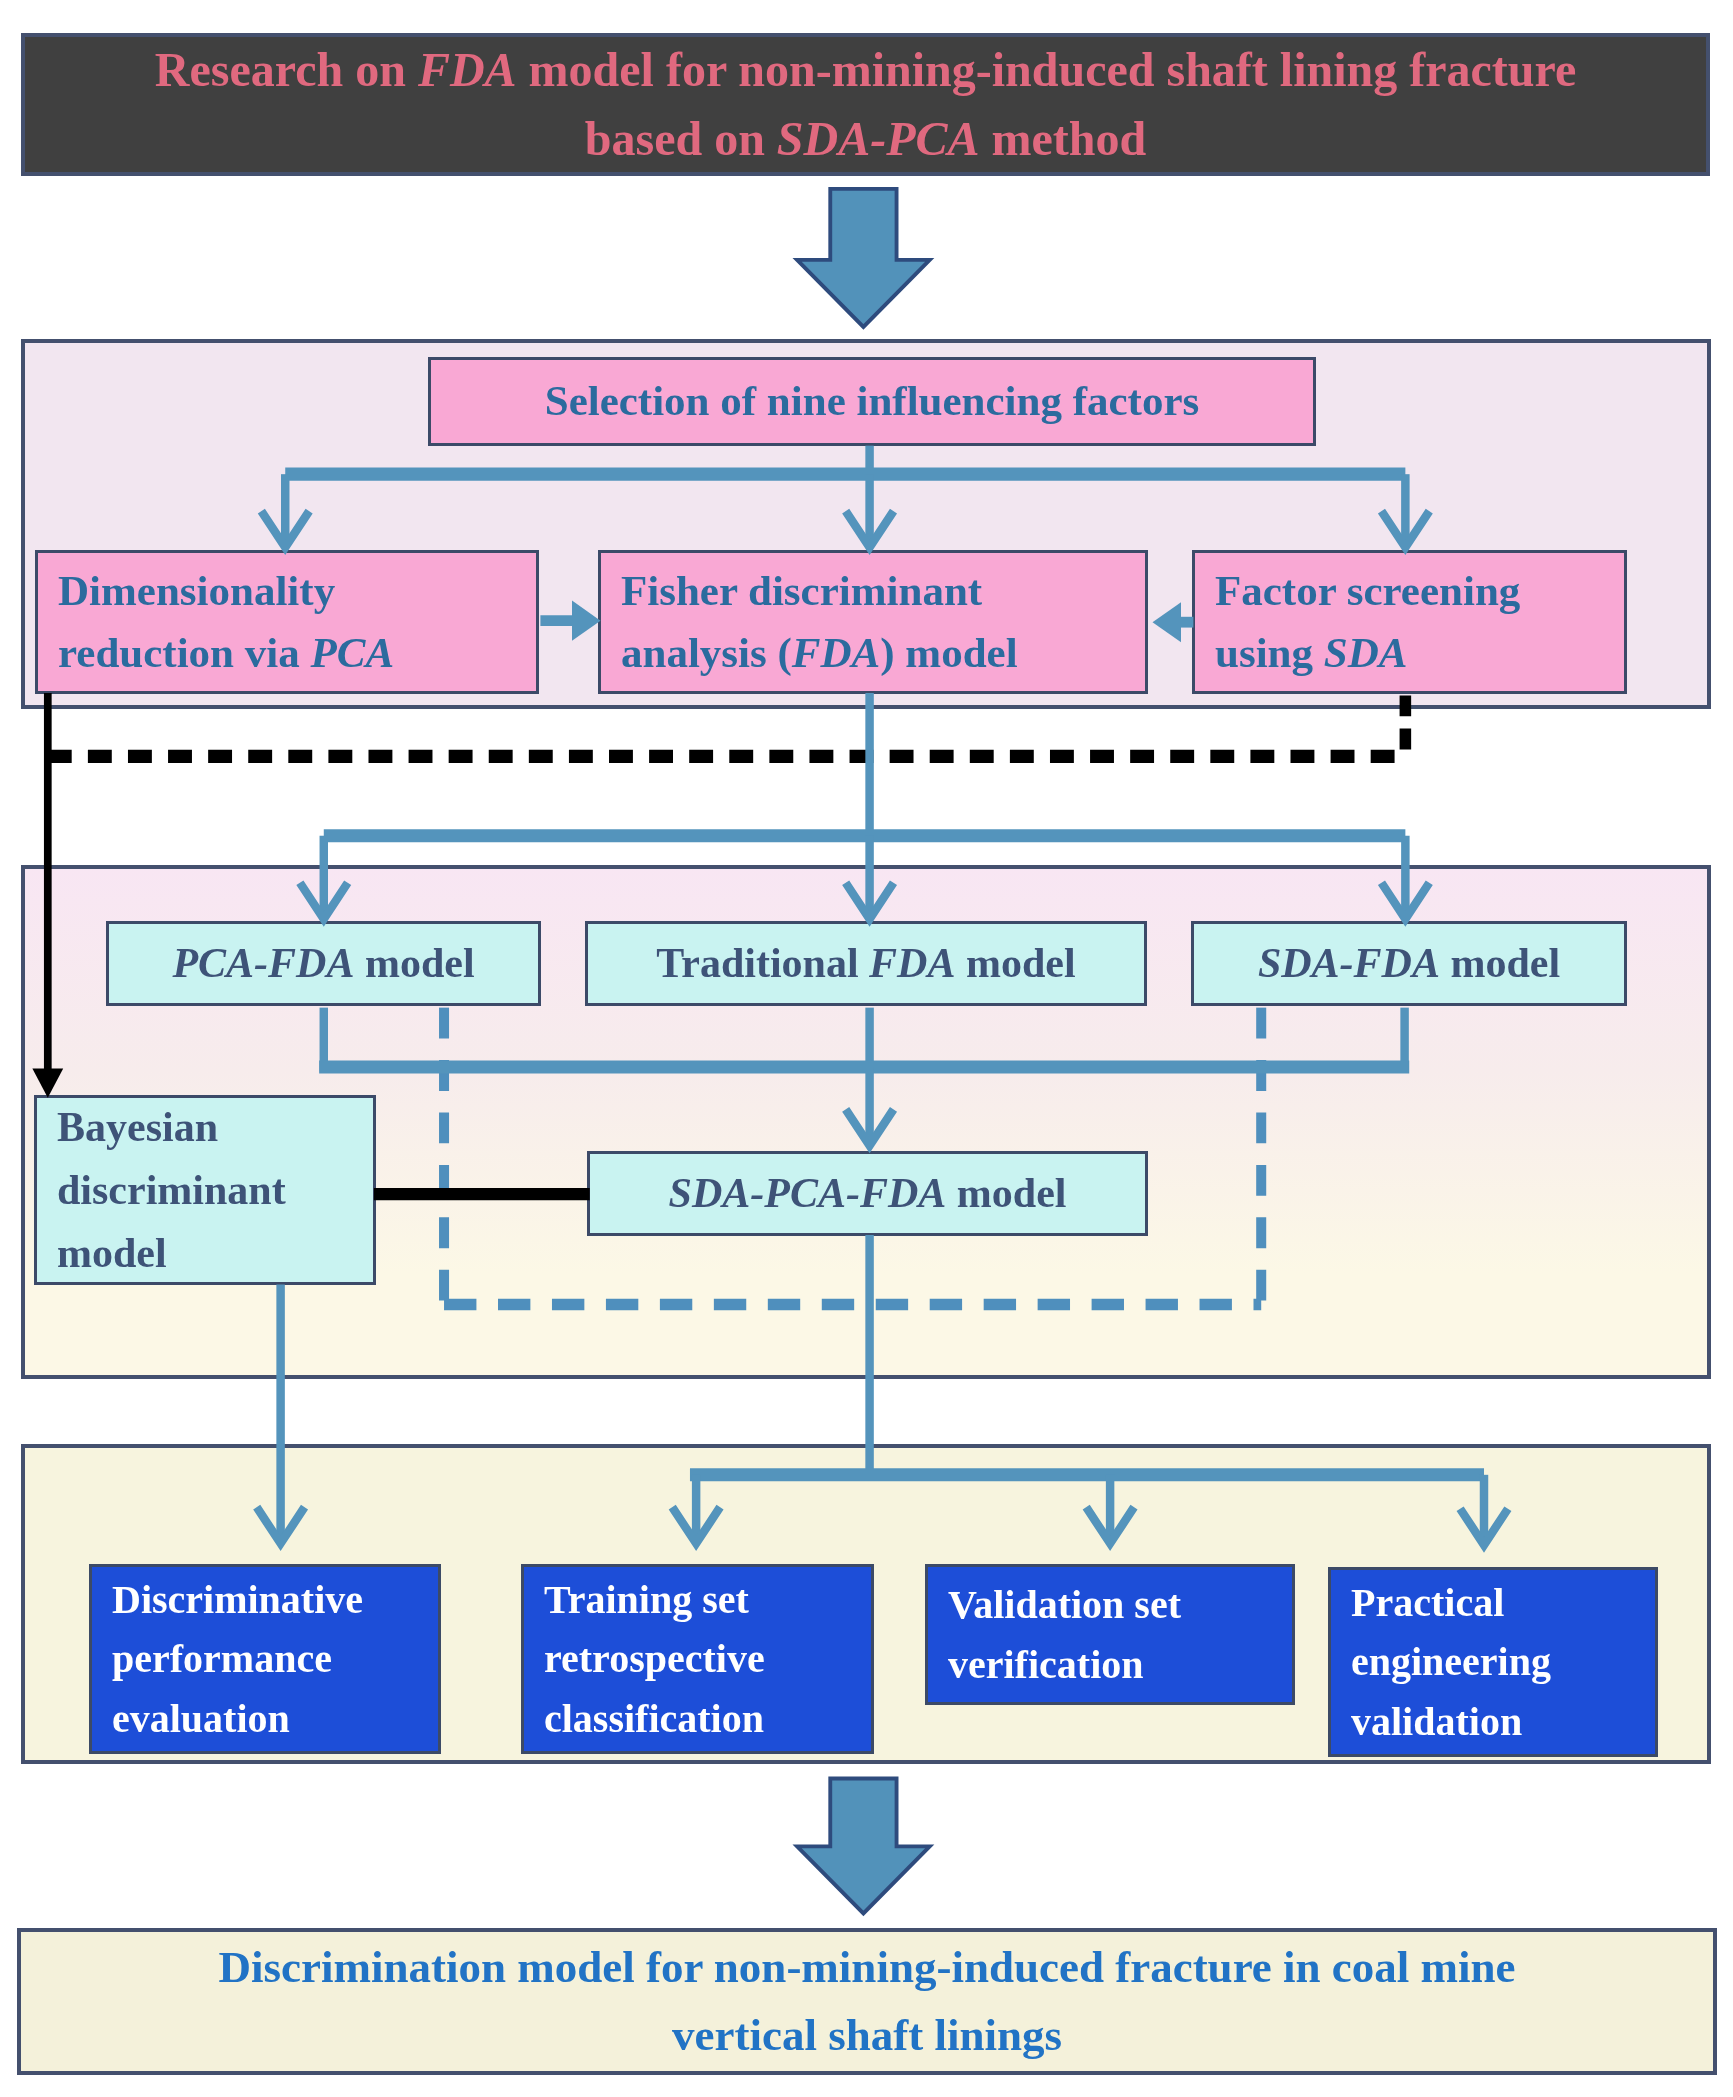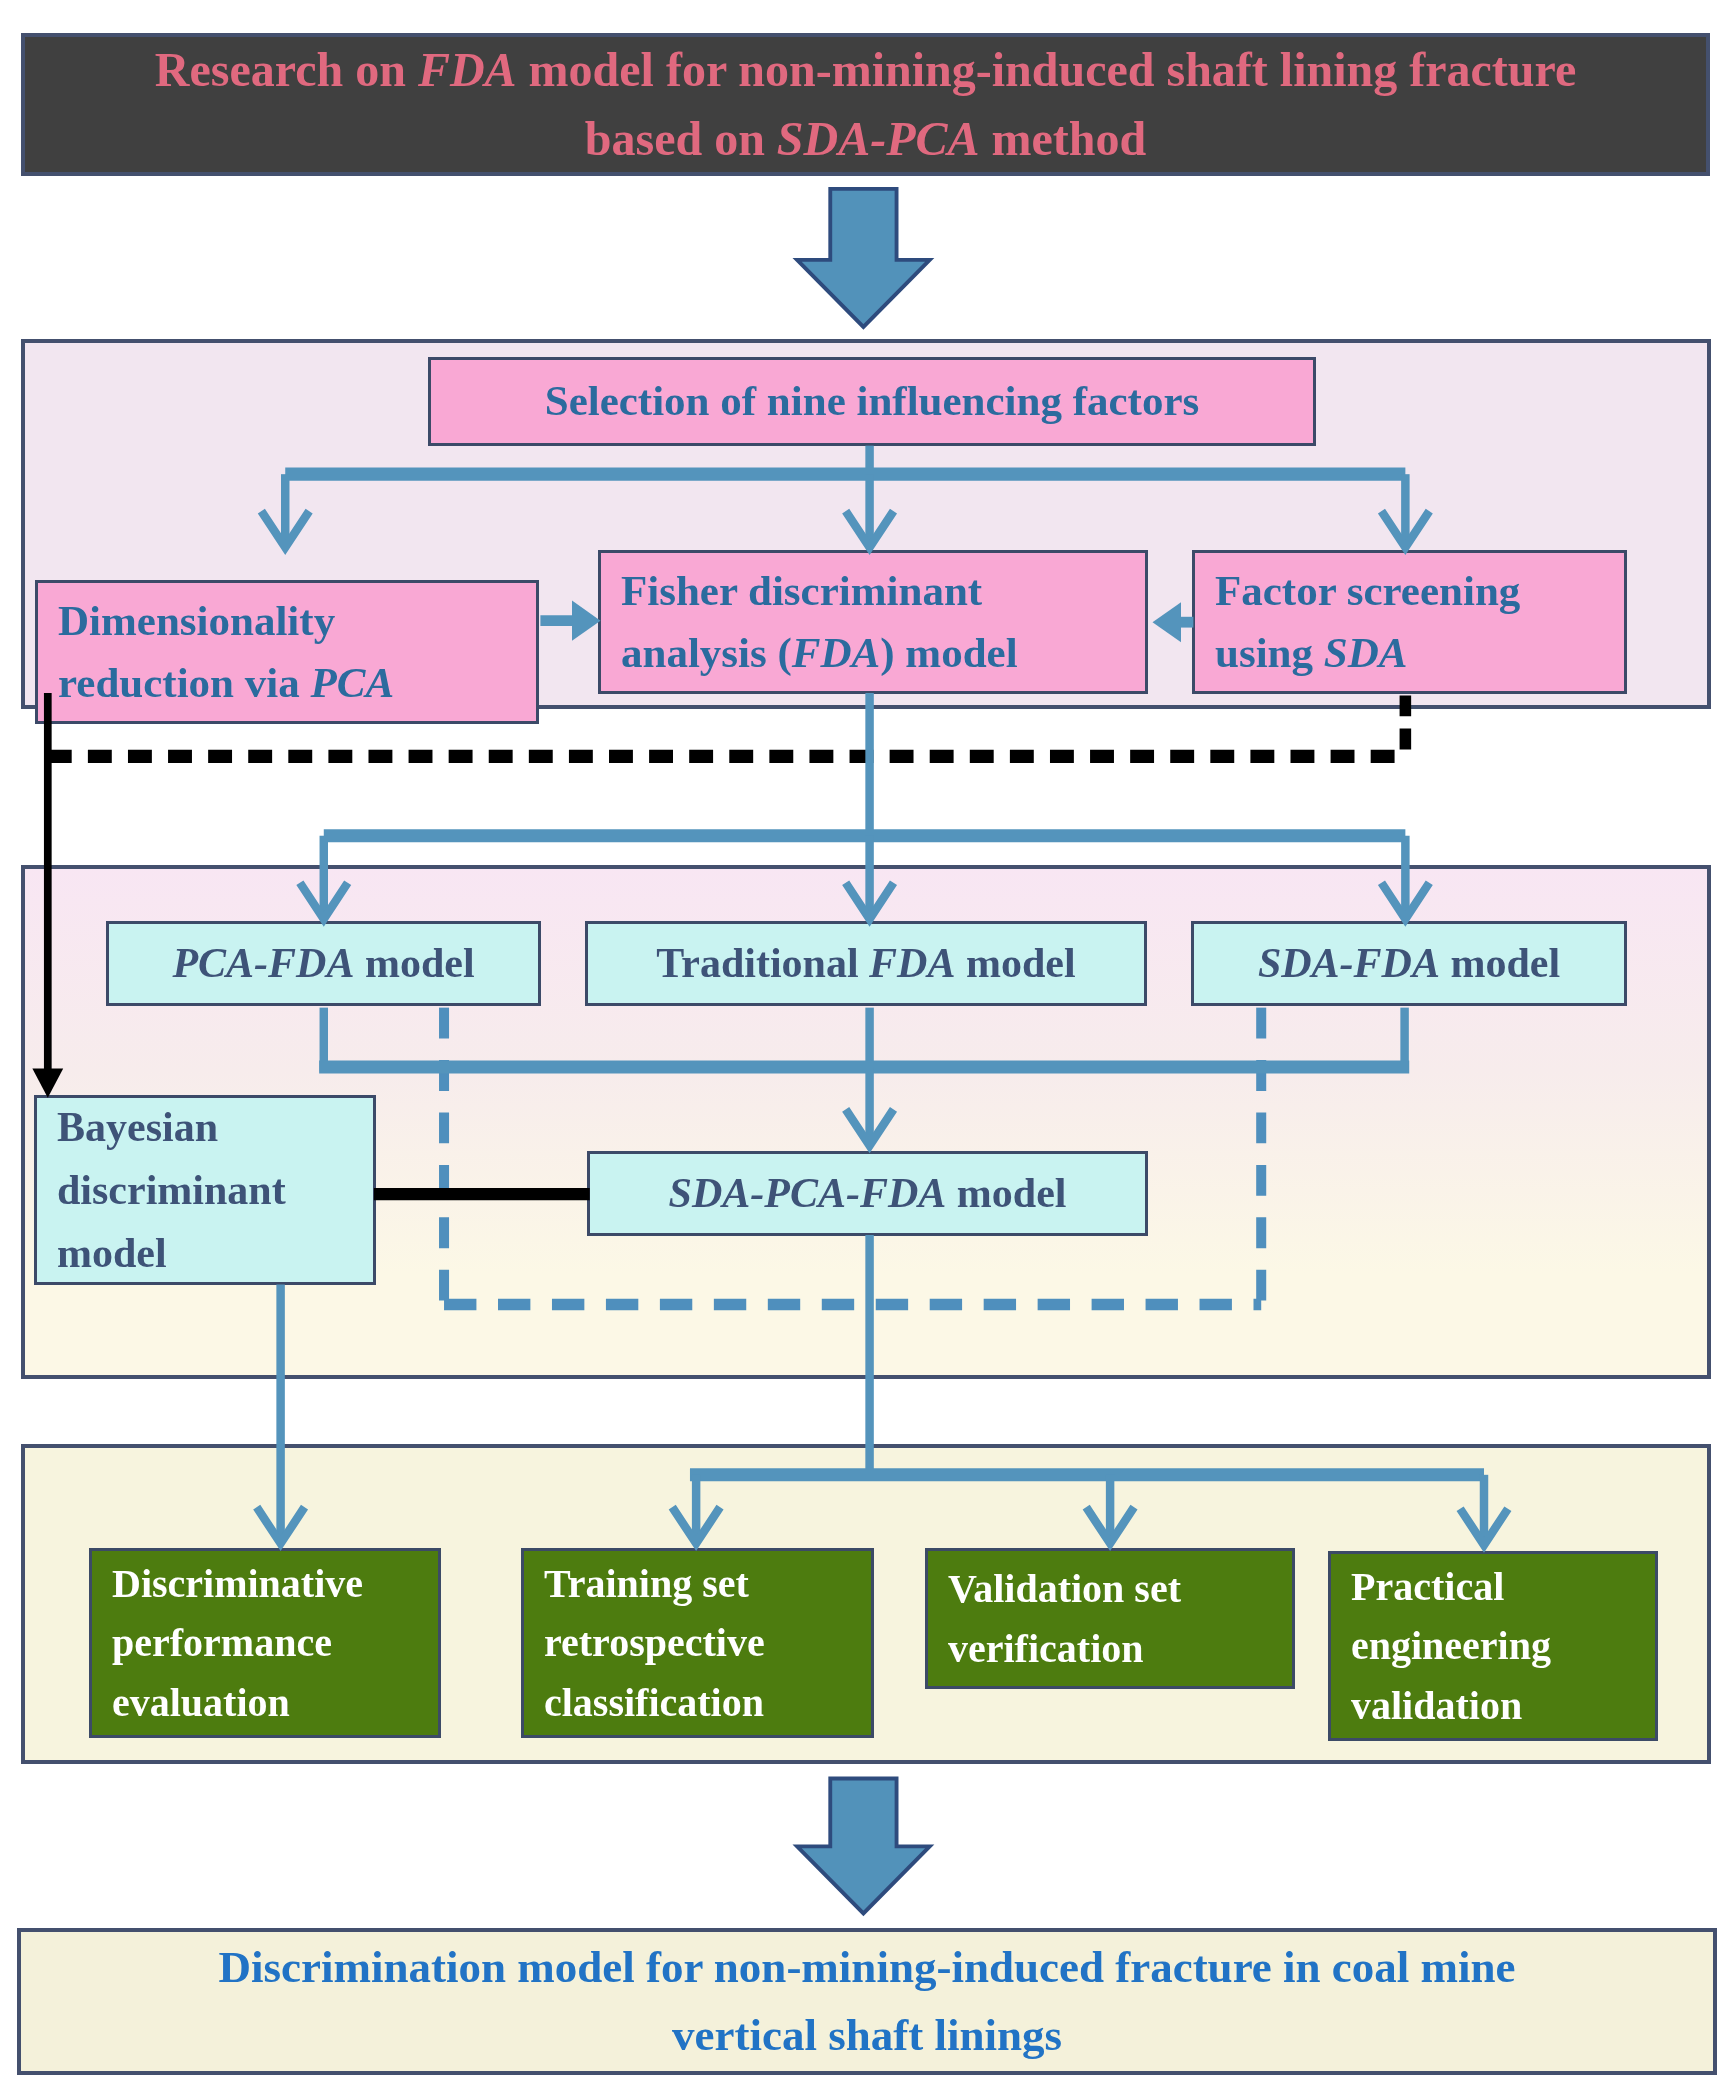--- a/index.html
+++ b/index.html
@@ -14,21 +14,21 @@
   .box .lbl{display:block;white-space:pre-line;font-weight:bold;width:100%;}
   .center .lbl{text-align:center;}
   .leftal{padding-left:20px;}
   .titlebox{background:#404040;border:4.6px solid #44506E;font-family:Liberation Serif, serif;}
   .titlebox .lbl{text-align:center;font-size:48px;line-height:1.42;color:#E0697F;}
   .orange{background:#f9a8d4;}
   .orange .lbl{color:#2B6B9E;font-size:43px;line-height:1.45;}
   .selbox .lbl{font-size:43px;}
   .cyan{background:#C9F3F1;}
   .cyan .lbl{color:#3E5378;font-size:42px;line-height:1.5;}
-  .purple{background:#4d7c0f;border-color:#3C4A66;}
+  .purple{background:#1d4ed8;border-color:#3C4A66;margin-top:16px;}
   .purple .lbl{color:#FFFFFF;font-size:40px;line-height:1.48;}
   .resultbox{background:#F4F1DA;border:4.6px solid #44506E;}
   .resultbox .lbl{text-align:center;font-size:45px;line-height:1.5;color:#2173C5;}
   svg.wires{position:absolute;left:0;top:0;pointer-events:none;}
 </style>
 </head>
 <body>
 
 <div class="canvas">
 
@@ -38,21 +38,21 @@
 
   <div class="abs box titlebox center" style="left:21px;top:33px;width:1689px;height:143px;">
     <span class="lbl"><span>Research on </span><span style="font-style: italic;">FDA</span><span> model for non-mining-induced shaft lining fracture
 based on </span><span style="font-style: italic;">SDA-PCA</span><span> method</span></span>
   </div>
 
   <div class="abs box orange selbox center" style="left:428px;top:357px;width:888px;height:89px;">
     <span class="lbl"><span>Selection of nine influencing factors</span></span>
   </div>
 
-  <div class="abs box orange" style="left:35px;top:580px;width:504px;height:144px;">
+  <div class="abs box orange" style="left:35px;top:550px;width:504px;height:144px;">
     <span class="lbl leftal"><span>Dimensionality
 reduction via </span><span style="font-style: italic;">PCA</span></span>
   </div>
 
   <div class="abs box orange" style="left:598px;top:550px;width:550px;height:144px;">
     <span class="lbl leftal"><span>Fisher discriminant
 analysis (</span><span style="font-style: italic;">FDA</span><span>) model</span></span>
   </div>
 
   <div class="abs box orange" style="left:1192px;top:550px;width:435px;height:144px;">

